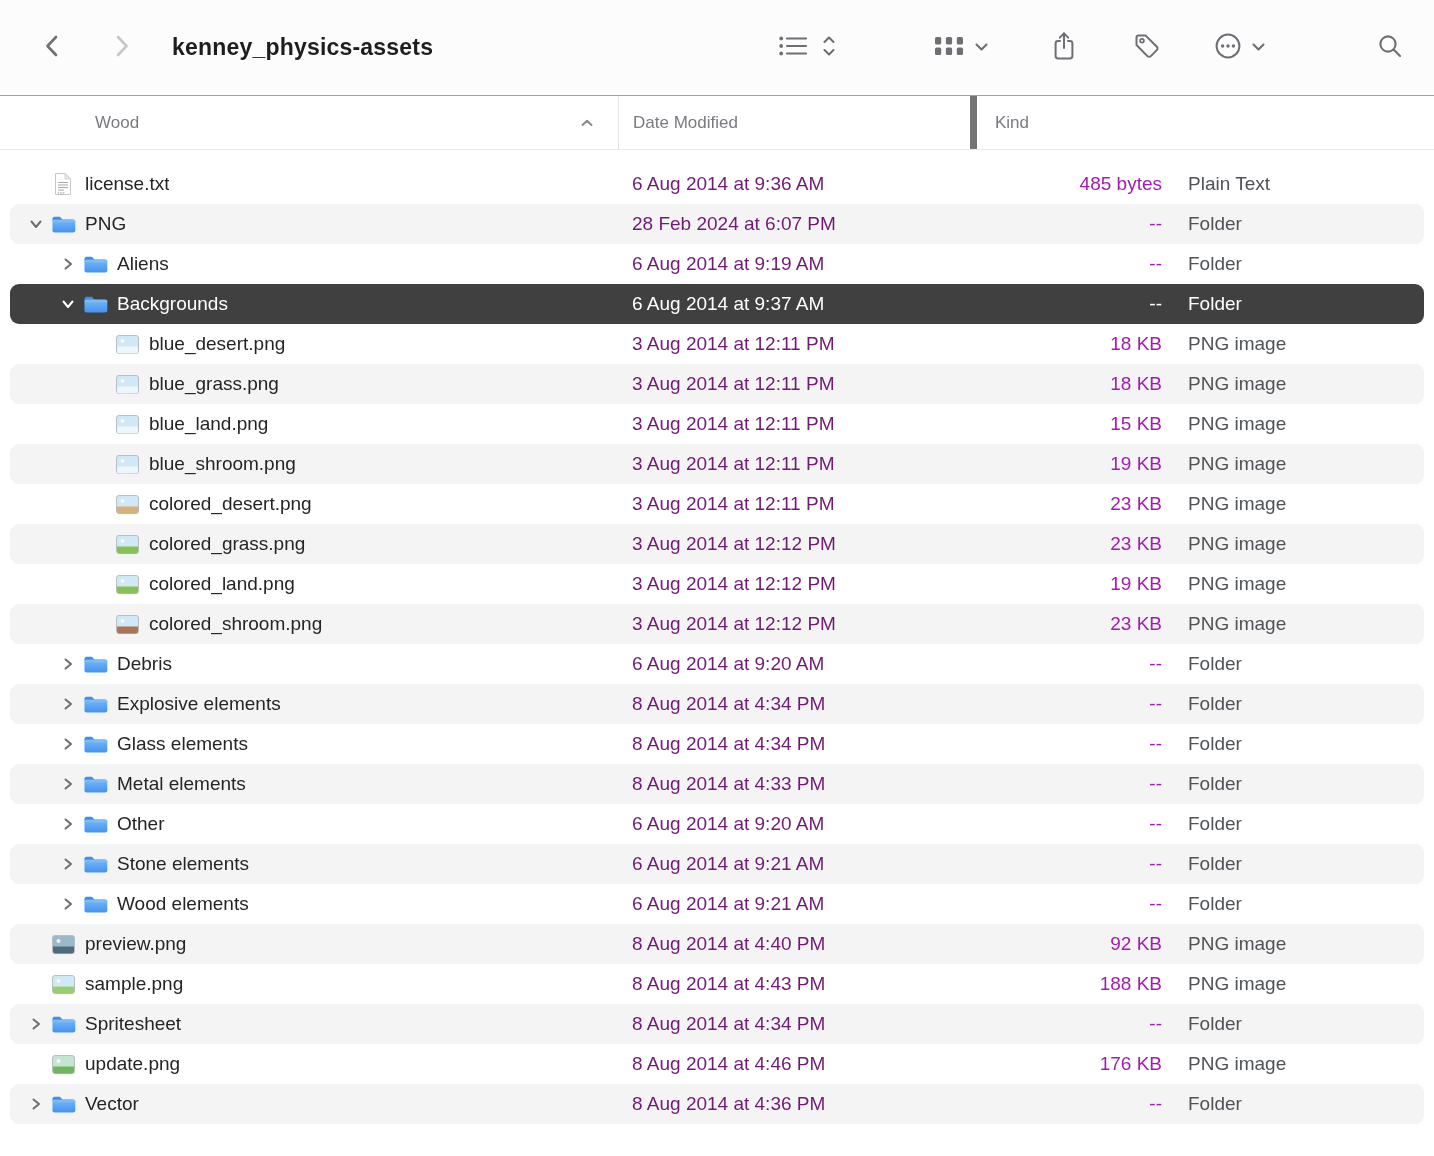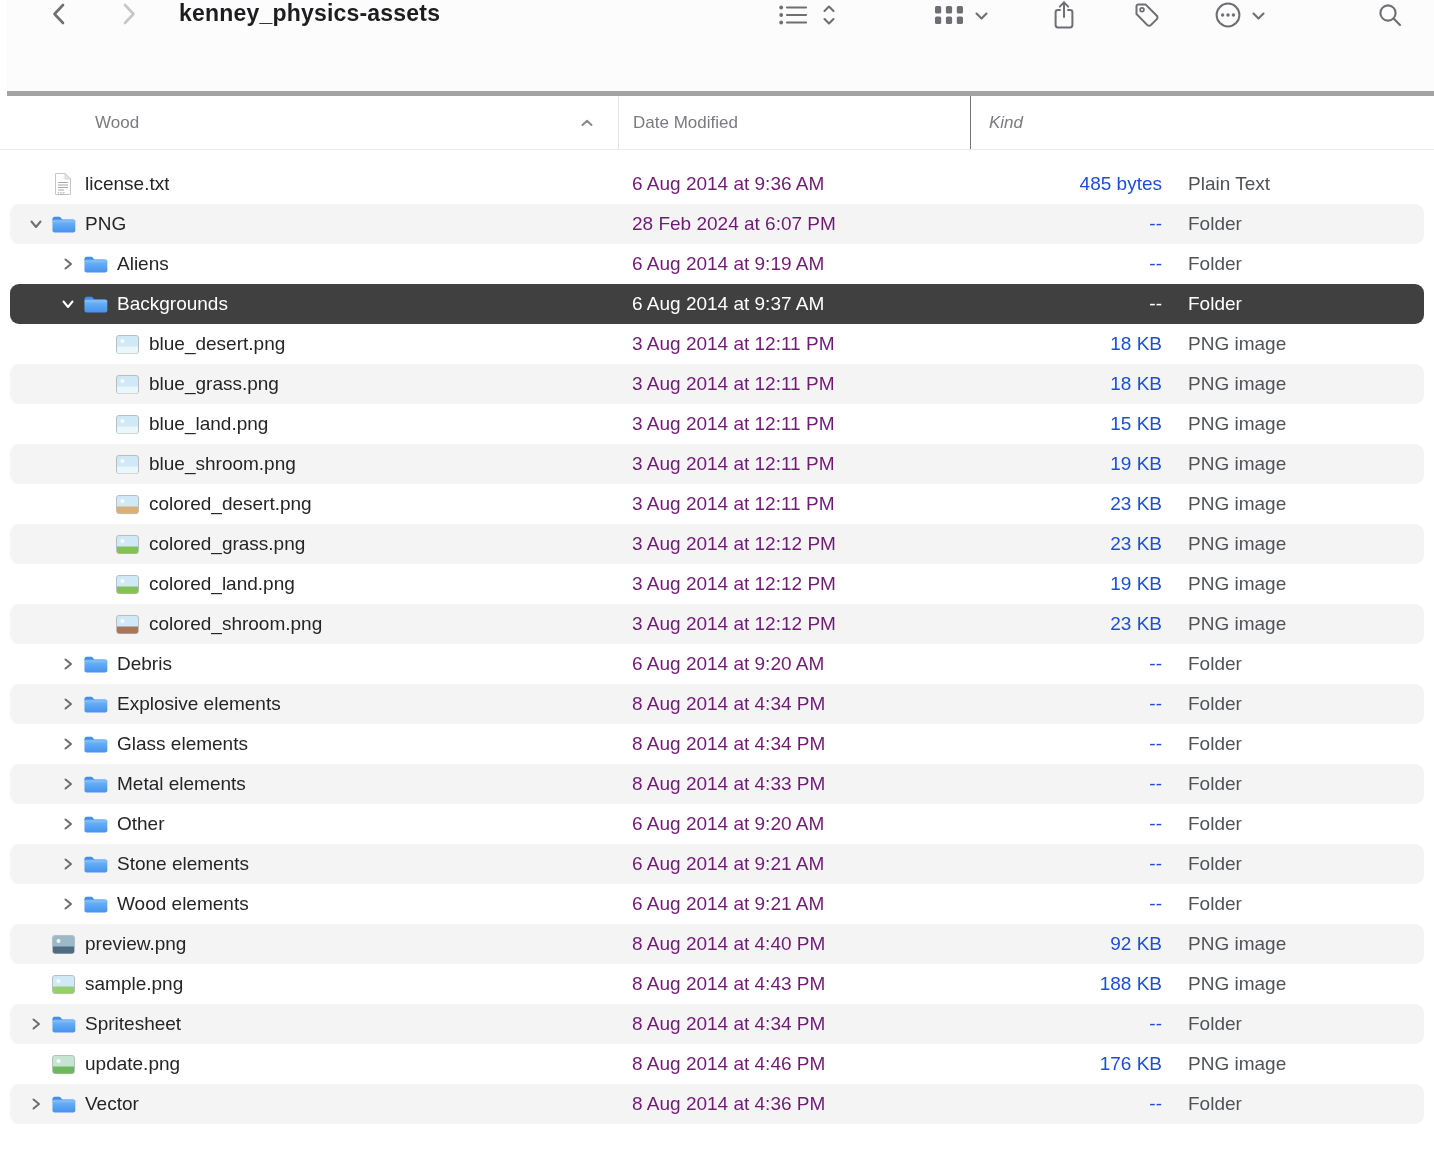--- a/index.html
+++ b/index.html
@@ -1,48 +1,48 @@
 <!DOCTYPE html>
 <html><head>
 <meta charset="utf-8">
 <style>
   * { box-sizing: border-box; }
   html,body { margin:0; padding:0; width:1434px; height:1156px; background:#ffffff;
     font-family:"Liberation Sans","DejaVu Sans",sans-serif; overflow:hidden;
     -webkit-user-select:none; user-select:none; }
 
   
-  .toolbar { height:96px; display:flex; align-items:flex-start; padding:0 30px 0 40px;
-    background:#fcfcfd; border-bottom:5px solid #a3a3a3;margin-left:7px; }
+  .toolbar { height:96px; display:flex; align-items:center; padding:0 30px 0 40px;
+    background:#fcfcfd; border-bottom:1px solid #a3a3a3; }
   .tbtn { background:none; border:none; padding:0; margin:0; display:flex; align-items:center; cursor:default; }
   .nav { display:flex; align-items:center; gap:46px; }
   .win-title { font-size:23px; font-weight:700; color:#1d1d1f; margin:0 0 0 38px; letter-spacing:.2px; }
   .tools { margin-left:auto; display:flex; align-items:center; }
   .tgroup { display:flex; align-items:center; gap:13px; }
   .ml-grid { margin-left:96px; } .ml-share { margin-left:62px; } .ml-tag { margin-left:56px; }
   .ml-more { margin-left:52px; } .ml-search { margin-left:110px; }
 
   
   .colheader { height:54px; display:flex; align-items:stretch; padding:0 10px;
     border-bottom:1px solid #e9e9eb; font-size:17px; color:#7a7a80; }
   .ch { display:flex; align-items:center; }
   .ch-name { flex:0 0 608px; padding-left:85px; }
   .ch-name .sorticon { margin-left:auto; margin-right:24px; }
   .ch-date { flex:0 0 352px; padding-left:14px; border-left:1px solid #e4e4e7; }
   .ch-size { flex:0 0 200px; padding-left:25px; border-left:1px solid #e4e4e7; }
-  .ch-kind { flex:1 1 auto; padding-left:18px; border-left:1px solid #737373;font-style:italic; }
+  .ch-kind { flex:1 1 auto; padding-left:18px; border-left:7px solid #737373; }
 
   
   .list { padding:14px 10px 0 10px; }
   .row { display:flex; align-items:center; height:40px; border-radius:9px; font-size:19px; color:#252528; }
   .row.striped { background:#f4f4f5; }
   .row.selected { background:#404040; color:#ffffff; }
   .c-name { flex:0 0 608px; display:flex; align-items:center; min-width:0; white-space:nowrap; }
   .c-date { flex:0 0 352px; padding-left:14px; color:#701a75; white-space:nowrap; }
-  .c-size { flex:0 0 200px; padding-right:8px; text-align:right; color:#1d4ed8; white-space:nowrap; }
+  .c-size { flex:0 0 200px; padding-right:8px; text-align:right; color:#a21caf; white-space:nowrap; }
   .c-kind { flex:1 1 auto; padding-left:18px; color:#4f5257; white-space:nowrap; }
   .row.selected .c-date, .row.selected .c-size, .row.selected .c-kind { color:#ffffff; }
 
   .disc { width:20px; height:20px; display:flex; align-items:center; justify-content:center; flex:0 0 auto; }
   .disc.down svg { transform:rotate(90deg); }
   .disc.hidden svg { visibility:hidden; }
   .row.selected .disc path { stroke:#ffffff; }
   .ficon { width:26px; height:24px; margin-left:4px; margin-right:9px; display:flex;
     align-items:center; justify-content:center; flex:0 0 auto; }
   .fname { overflow:hidden; text-overflow:ellipsis; }

